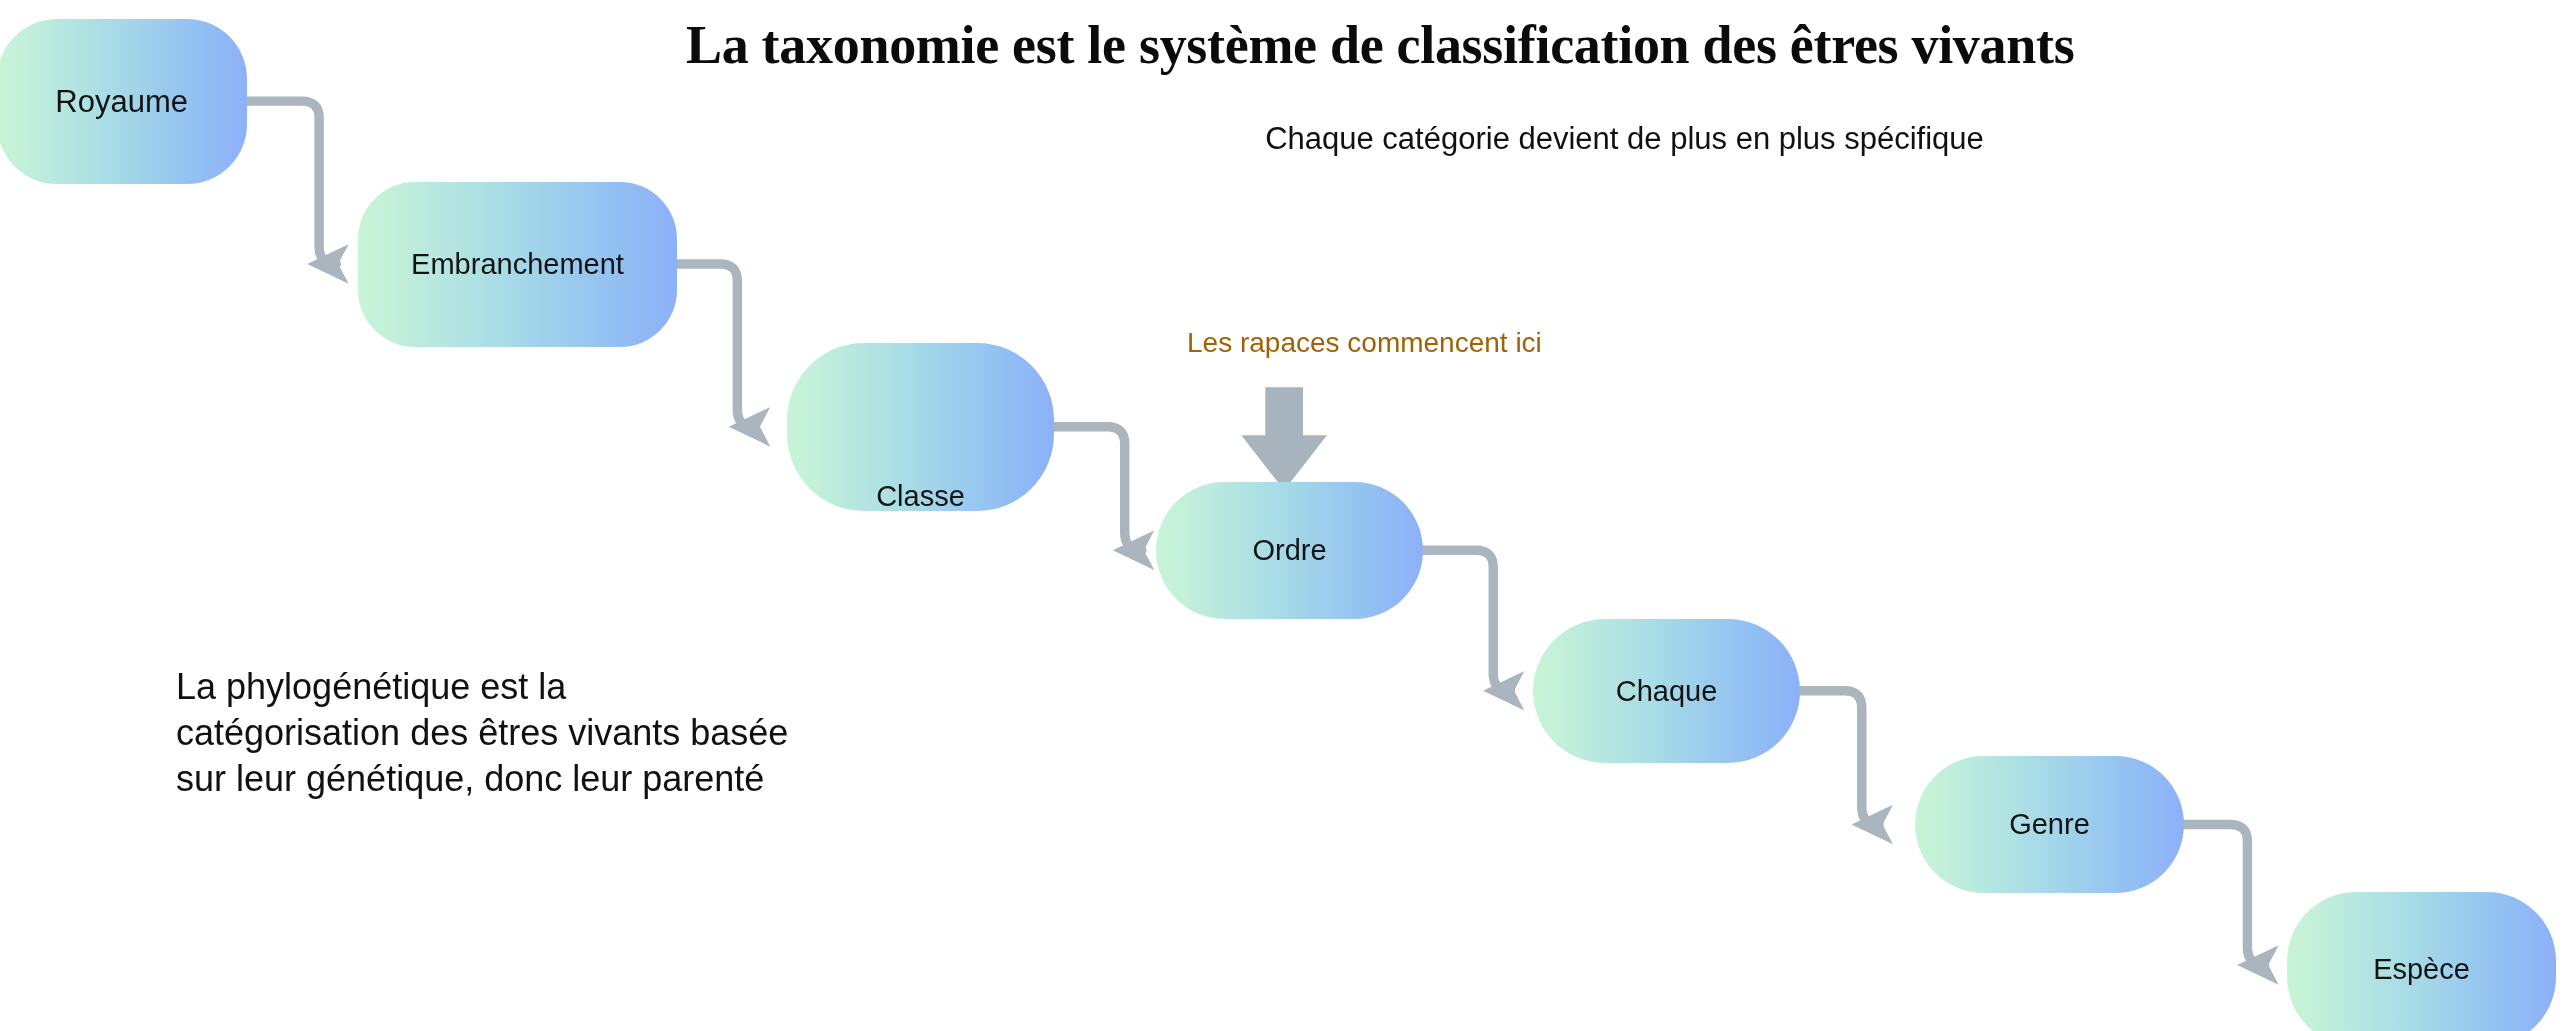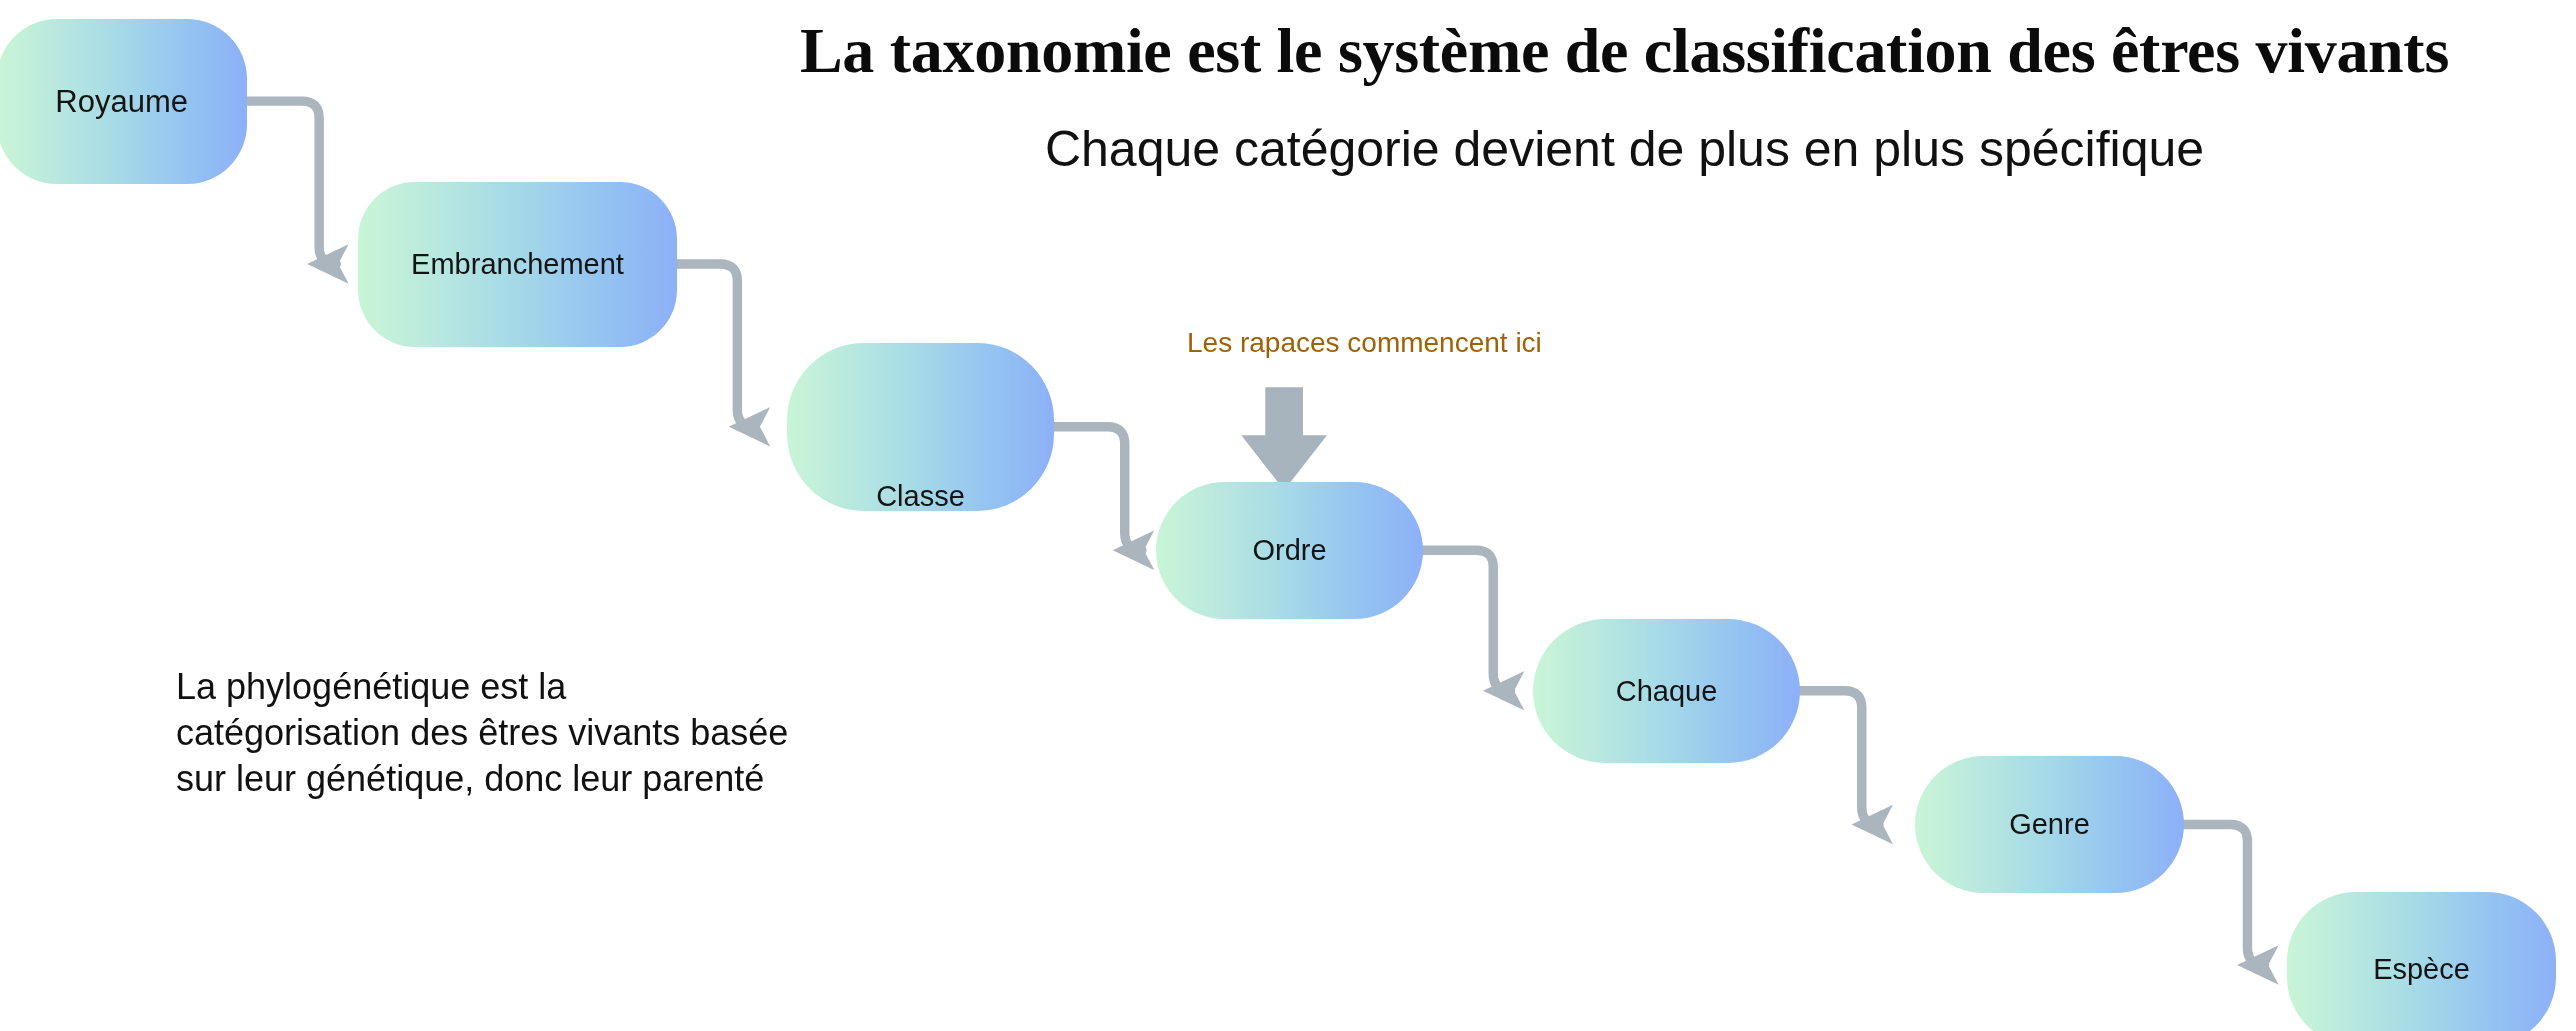--- a/index.html
+++ b/index.html
@@ -17,38 +17,38 @@
     background: #ffffff;
     overflow: hidden;
   }
 
   
   .title {
     position: absolute;
     left: 686px;
     top: 17px;
     width: 1877px;
-    text-align: center;
+    text-align: left;
     font-family: "Liberation Serif", "DejaVu Serif", serif;
     font-weight: bold;
-    font-size: 64px;
+    font-size: 54px;
     line-height: 1.05;
     color: #0b0b0b;
     letter-spacing: -0.3px;
     white-space: nowrap;
   }
   .subtitle {
     position: absolute;
     left: 686px;
     top: 122px;
     width: 1877px;
     text-align: center;
     font-family: "Liberation Sans", sans-serif;
     font-weight: 400;
-    font-size: 50px;
+    font-size: 31px;
     line-height: 1.1;
     color: #111111;
     white-space: nowrap;
   }
 
   
   .node {
     position: absolute;
     display: flex;
     align-items: center;

